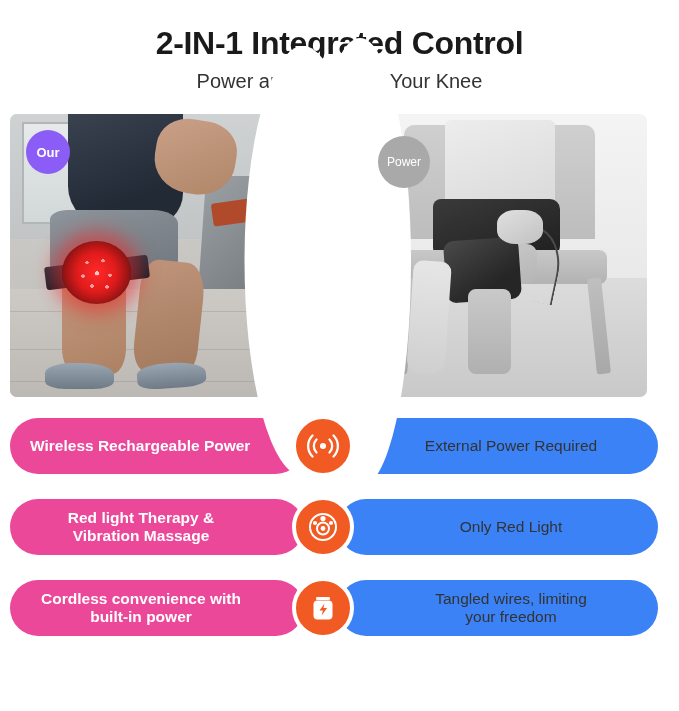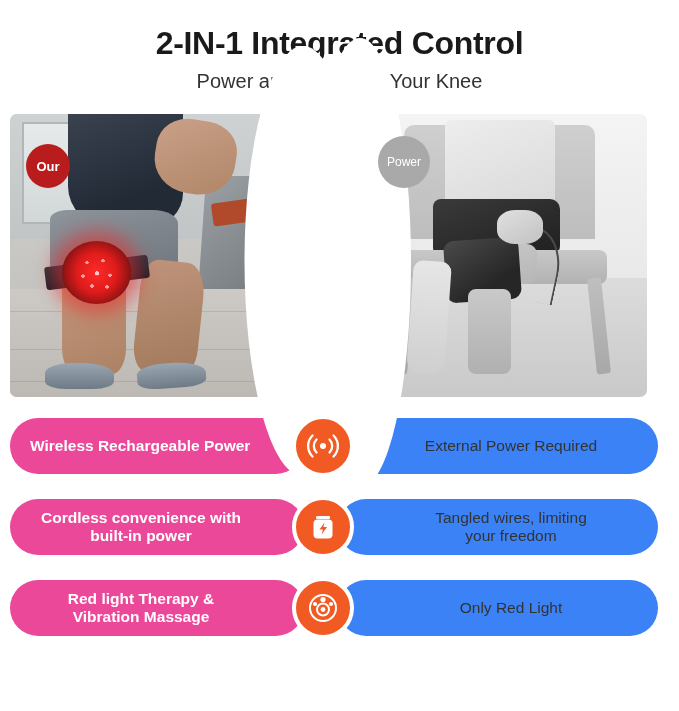--- a/index.html
+++ b/index.html
@@ -277,23 +277,23 @@
     z-index: 4;
     border-radius: 50%;
     display: flex;
     align-items: center;
     justify-content: center;
     color: #ffffff;
     font-size: 13px;
     font-weight: bold;
   }
   .badge-our {
-    left: 16px; top: 30px;
+    left: 16px; top: 16px;
     width: 44px; height: 44px;
-    background: #b91c1c;
+    background: #8b5cf6;
   }
   .badge-others {
     left: 20px; top: 22px;
     width: 52px; height: 52px;
     background: #a9a9a9;
     font-size: 12px;
     font-weight: normal;
   }
 
   
@@ -431,55 +431,55 @@
         </svg>
       </div>
       <div class="pill pill-right">
         <span>External Power Required</span>
       </div>
     </div>
 
     <div class="row">
       <div class="pill pill-left centered">
         <span>
-          <span>Cordless convenience with</span><br>
-          <span>built-in power</span>
-        </span>
-      </div>
-      <div class="icon-circle">
-        <svg width="34" height="34" viewBox="0 0 34 34" aria-hidden="true">
-          <rect x="10" y="6" width="14" height="3" rx="1.2" fill="#ffffff"></rect>
-          <rect x="7.5" y="9.5" width="19" height="19" rx="4" fill="#ffffff"></rect>
-          <path d="M18.5 12.5l-5 7h3.4l-1.2 5 5.3-7.4h-3.6z" fill="#f15a22"></path>
-        </svg>
-      </div>
-      <div class="pill pill-right">
-        <span>
-          <span>Tangled wires, limiting</span><br>
-          <span>your freedom</span>
-        </span>
-      </div>
-    </div>
-
-    <div class="row">
-      <div class="pill pill-left centered">
-        <span>
           <span>Red light Therapy &amp;</span><br>
           <span>Vibration Massage</span>
         </span>
       </div>
       <div class="icon-circle">
         <svg width="36" height="36" viewBox="0 0 36 36" aria-hidden="true">
           <circle cx="18" cy="18" r="13" fill="none" stroke="#ffffff" stroke-width="2"></circle>
           <circle cx="18" cy="19.5" r="6" fill="none" stroke="#ffffff" stroke-width="2"></circle>
           <circle cx="18" cy="9.5" r="2.6" fill="#ffffff"></circle>
           <circle cx="26" cy="14" r="2.1" fill="#ffffff"></circle>
           <circle cx="10" cy="14" r="2.1" fill="#ffffff"></circle>
           <circle cx="18" cy="19.5" r="2.4" fill="#ffffff"></circle>
         </svg>
       </div>
       <div class="pill pill-right">
         <span>Only Red Light</span>
       </div>
     </div>
 
+    <div class="row">
+      <div class="pill pill-left centered">
+        <span>
+          <span>Cordless convenience with</span><br>
+          <span>built-in power</span>
+        </span>
+      </div>
+      <div class="icon-circle">
+        <svg width="34" height="34" viewBox="0 0 34 34" aria-hidden="true">
+          <rect x="10" y="6" width="14" height="3" rx="1.2" fill="#ffffff"></rect>
+          <rect x="7.5" y="9.5" width="19" height="19" rx="4" fill="#ffffff"></rect>
+          <path d="M18.5 12.5l-5 7h3.4l-1.2 5 5.3-7.4h-3.6z" fill="#f15a22"></path>
+        </svg>
+      </div>
+      <div class="pill pill-right">
+        <span>
+          <span>Tangled wires, limiting</span><br>
+          <span>your freedom</span>
+        </span>
+      </div>
+    </div>
+
   </div>
 </div>
 
 </body></html>

